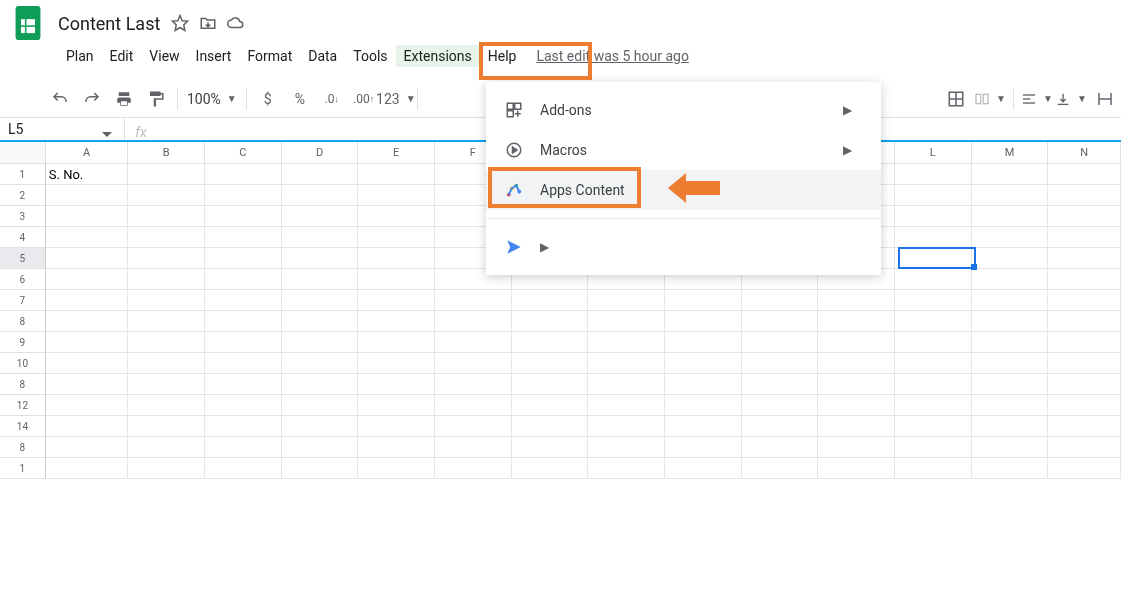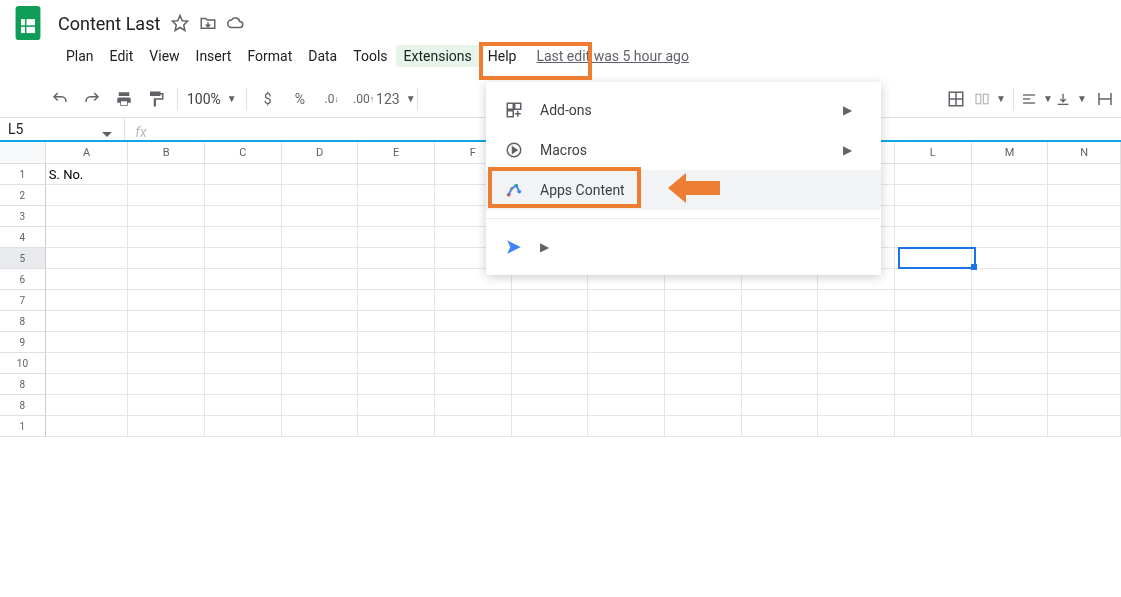--- a/index.html
+++ b/index.html
@@ -461,20 +461,54 @@
         <div class="cell" style="width: 77px;"></div>
         <div class="cell" style="width: 77px;"></div>
         <div class="cell" style="width: 77px;"></div>
         <div class="cell" style="width: 77px;"></div>
         <div class="cell" style="width: 77px;"></div>
         <div class="cell" style="width: 77px;"></div>
         <div class="cell" style="width: 77px;"></div>
         <div class="cell" style="width: 73px;"></div>
       </div>
       <div class="row">
+        <div class="row-h">12</div>
+        <div class="cell" style="width: 83px;"></div>
+        <div class="cell" style="width: 77px;"></div>
+        <div class="cell" style="width: 77px;"></div>
+        <div class="cell" style="width: 77px;"></div>
+        <div class="cell" style="width: 77px;"></div>
+        <div class="cell" style="width: 77px;"></div>
+        <div class="cell" style="width: 77px;"></div>
+        <div class="cell" style="width: 77px;"></div>
+        <div class="cell" style="width: 77px;"></div>
+        <div class="cell" style="width: 77px;"></div>
+        <div class="cell" style="width: 77px;"></div>
+        <div class="cell" style="width: 77px;"></div>
+        <div class="cell" style="width: 77px;"></div>
+        <div class="cell" style="width: 73px;"></div>
+      </div>
+      <div class="row">
+        <div class="row-h">14</div>
+        <div class="cell" style="width: 83px;"></div>
+        <div class="cell" style="width: 77px;"></div>
+        <div class="cell" style="width: 77px;"></div>
+        <div class="cell" style="width: 77px;"></div>
+        <div class="cell" style="width: 77px;"></div>
+        <div class="cell" style="width: 77px;"></div>
+        <div class="cell" style="width: 77px;"></div>
+        <div class="cell" style="width: 77px;"></div>
+        <div class="cell" style="width: 77px;"></div>
+        <div class="cell" style="width: 77px;"></div>
+        <div class="cell" style="width: 77px;"></div>
+        <div class="cell" style="width: 77px;"></div>
+        <div class="cell" style="width: 77px;"></div>
+        <div class="cell" style="width: 73px;"></div>
+      </div>
+      <div class="row">
         <div class="row-h">8</div>
         <div class="cell" style="width: 83px;"></div>
         <div class="cell" style="width: 77px;"></div>
         <div class="cell" style="width: 77px;"></div>
         <div class="cell" style="width: 77px;"></div>
         <div class="cell" style="width: 77px;"></div>
         <div class="cell" style="width: 77px;"></div>
         <div class="cell" style="width: 77px;"></div>
         <div class="cell" style="width: 77px;"></div>
         <div class="cell" style="width: 77px;"></div>

